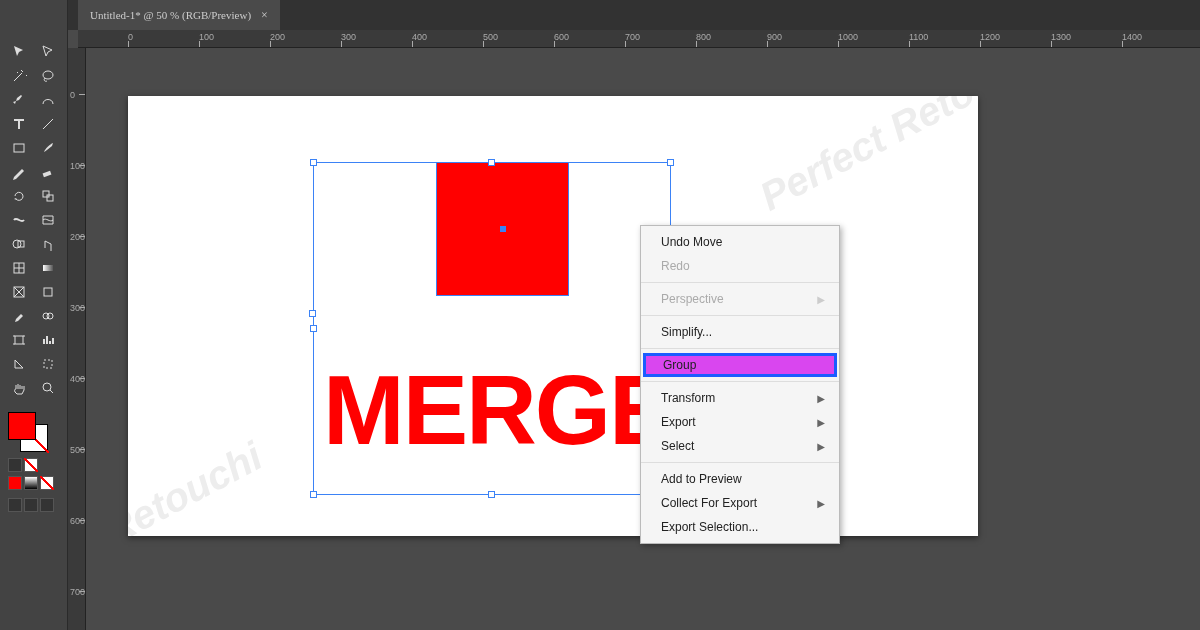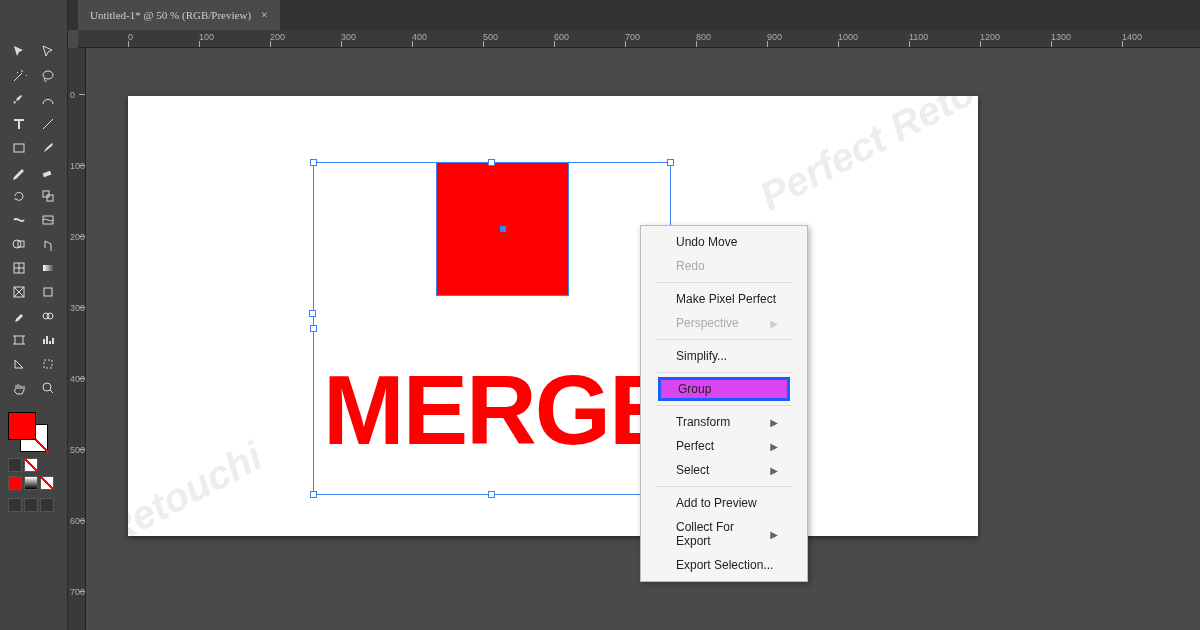--- a/index.html
+++ b/index.html
@@ -152,27 +152,27 @@
 .sel-mid-line {
   position: absolute;
   left: 185px; top: 218px;
   width: 358px;
   height: 0;
 }
 .sel-mid-line .handle { top:-4px; }
 .context-menu {
   position: absolute;
   left: 640px; top: 225px;
-  width: 168px;
+  width: 200px;
   background: #f5f5f5;
   border: 1px solid #bbb;
   box-shadow: 2px 2px 6px rgba(0,0,0,.3);
   font-size: 12px;
   color: #222;
-  padding: 4px 15px;
+  padding: 4px 0;
   z-index: 20;
 }
 .menu-item {
   padding: 5px 14px 5px 20px;
   display: flex;
   justify-content: space-between;
   align-items: center;
 }
 .menu-item.disabled { color: #aaa; }
 .menu-sep { height:1px; background:#ddd; margin: 4px 0; }
@@ -488,42 +488,39 @@
 </div>
 
 <div class="context-menu" id="ctx">
     <div class="menu-item">
       <span>Undo Move</span>
     </div>
     <div class="menu-item disabled">
       <span>Redo</span>
     </div>
     <div class="menu-sep"></div>
-    <div class="menu-item">
-      <span>Make Pixel Perfect</span>
-    </div>
     <div class="menu-item disabled">
       <span>Perspective</span>
       <span class="submenu-arrow">▶</span>
     </div>
     <div class="menu-sep"></div>
     <div class="menu-item">
       <span>Simplify...</span>
     </div>
     <div class="menu-sep"></div>
     <div class="menu-item highlight">
       <span>Group</span>
     </div>
     <div class="menu-sep"></div>
     <div class="menu-item">
       <span>Transform</span>
       <span class="submenu-arrow">▶</span>
     </div>
     <div class="menu-item">
-      <span>Perfect</span>
+      <span>Export</span>
       <span class="submenu-arrow">▶</span>
     </div>
     <div class="menu-item">
       <span>Select</span>
       <span class="submenu-arrow">▶</span>
     </div>
     <div class="menu-sep"></div>
     <div class="menu-item">
       <span>Add to Preview</span>
     </div>

